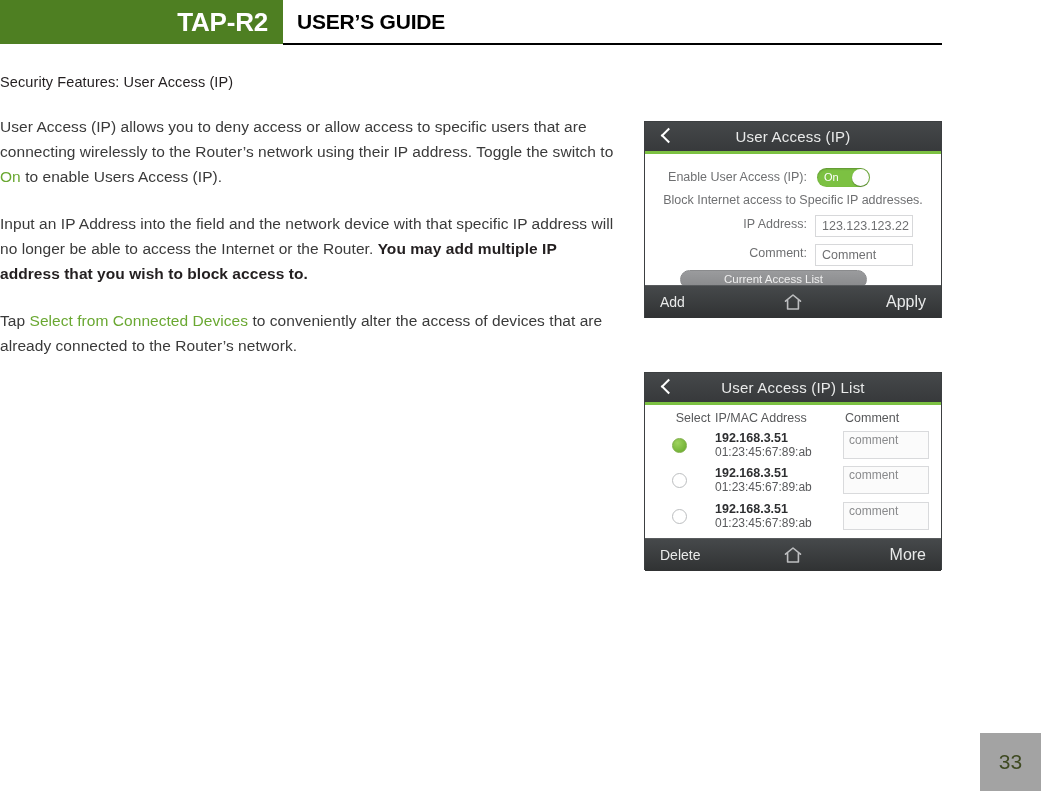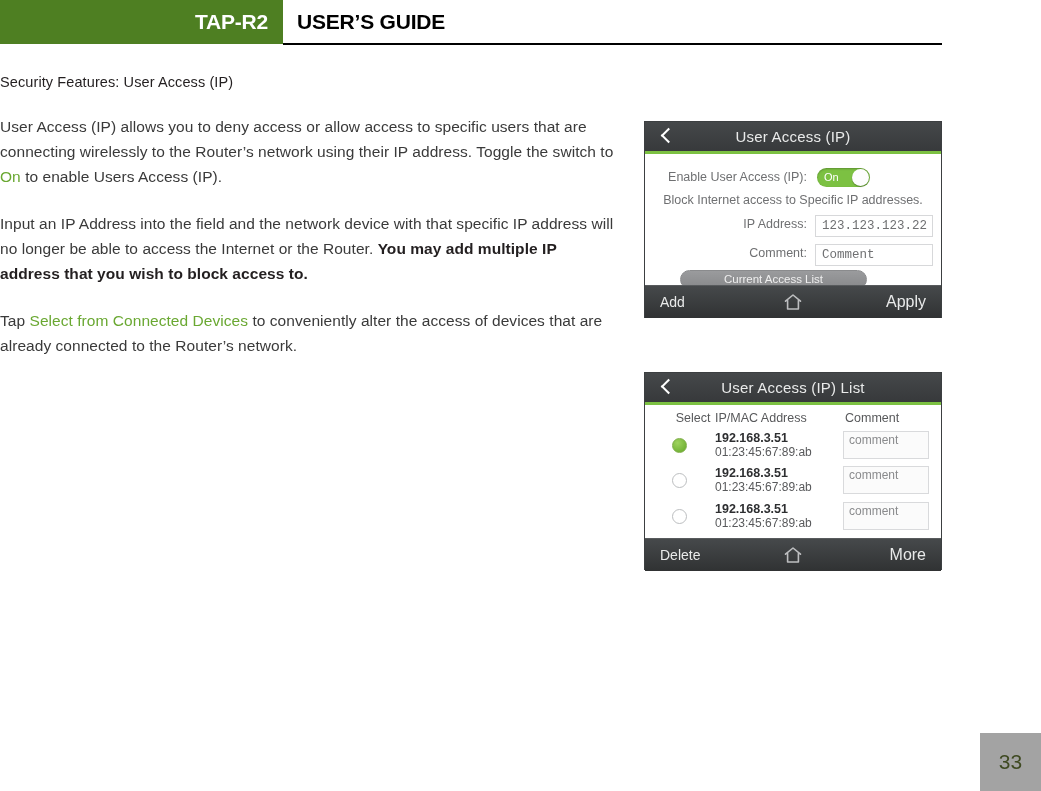--- a/index.html
+++ b/index.html
@@ -31,21 +31,21 @@
     background: #4e7f22;
   }
   .header-model {
     position: absolute;
     left: 0; top: 0;
     width: 268px;
     height: 44px;
     line-height: 44px;
     text-align: right;
     color: #ffffff;
-    font-size: 21px;
+    font-size: 26px;
     font-weight: bold;
     letter-spacing: -0.2px;
   }
   .header-title {
     position: absolute;
     left: 297px; top: 0;
     height: 44px;
     line-height: 44px;
     color: #000000;
     font-size: 21px;
@@ -201,30 +201,29 @@
   .hint-line {
     position: absolute;
     left: 0; right: 0;
     text-align: center;
     color: #6f7072;
     font-size: 12.5px;
   }
   .text-field {
     position: absolute;
     left: 170px;
-    width: 118px;
+    width: 98px;
     height: 22px;
     border: 1px solid #d7d8da;
     background: #ffffff;
     box-sizing: border-box;
     line-height: 20px;
     padding-left: 6px;
     color: #6f7072;
     font-size: 12.5px;
-    font-family: Liberation Mono, monospace;
   }
   .pill-button {
     position: absolute;
     left: 35px;
     width: 187px;
     height: 19px;
     border-radius: 10px;
     background: linear-gradient(#9a9b9d, #88898b);
     border: 1px solid #8a8b8d;
     box-sizing: border-box;

